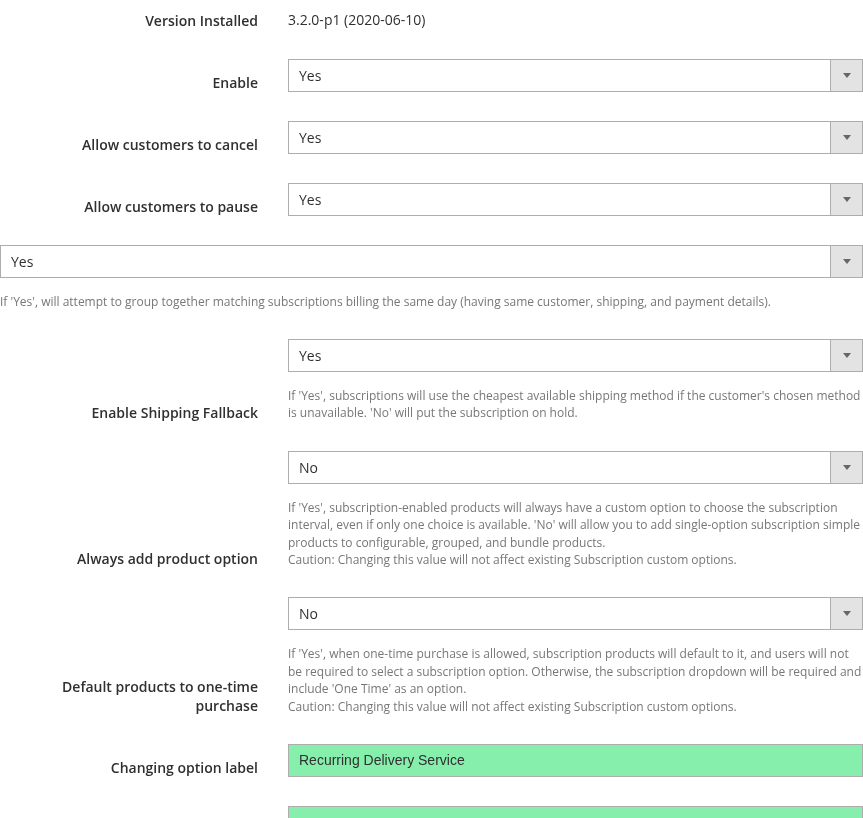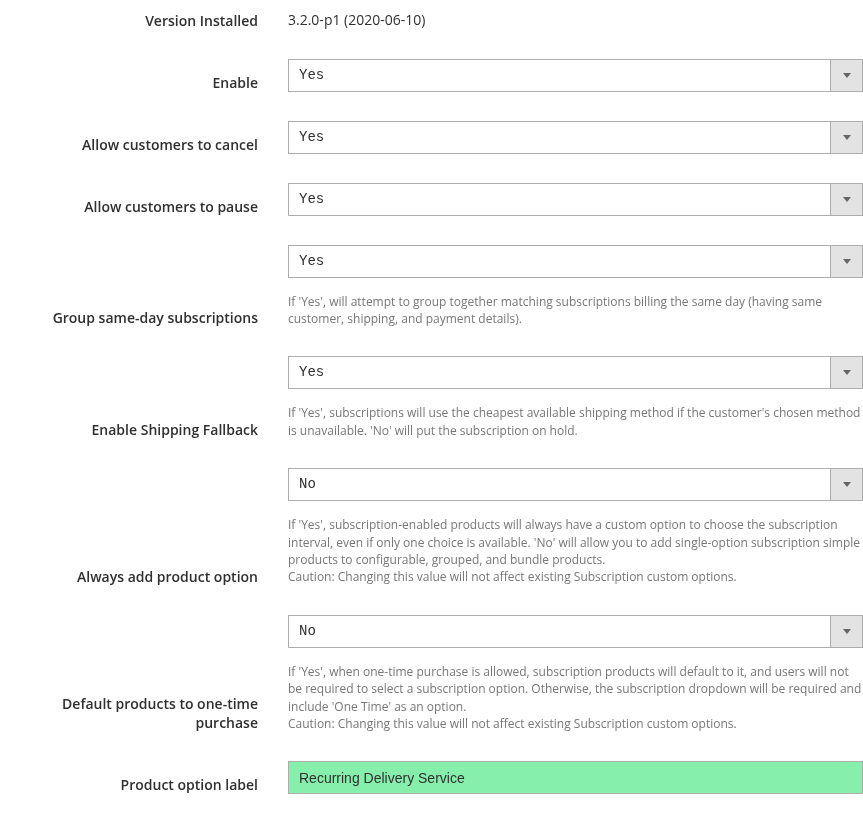--- a/index.html
+++ b/index.html
@@ -33,21 +33,20 @@
   }
   .value-text {
     font-size: 14px;
     color: #303030;
     line-height: 1.4;
   }
   .select-wrap {
     position: relative;
     width: 100%;
     display: block;
-    font-family: Liberation Mono, monospace;
   }
   .select-field {
     width: 100%;
     height: 33px;
     background: #fff;
     border: 1px solid #adadad;
     font-size: 14px;
     color: #303030;
     padding: 0 10px;
     line-height: 31px;
@@ -143,23 +142,20 @@
       <div class="select-arrow">
         <svg viewBox="0 0 8 5">
             <path d="M0 0 L4 5 L8 0 Z" fill="#666"></path>
           </svg>
       </div>
     </div>
   </div>
 </div>
 
 <div class="field-row">
-  <div class="label-col">
-    <span class="label-text">Group same-day subscriptions</span>
-  </div>
   <div class="control-col">
     <div class="select-wrap">
       <div class="select-field">Yes</div>
       <div class="select-arrow">
         <svg viewBox="0 0 8 5">
             <path d="M0 0 L4 5 L8 0 Z" fill="#666"></path>
           </svg>
       </div>
     </div>
     <div class="note">If 'Yes', will attempt to group together matching subscriptions billing the same day (having same customer, shipping, and payment details).</div>
@@ -218,21 +214,21 @@
     </div>
     <div class="note">
       <span>If 'Yes', when one-time purchase is allowed, subscription products will default to it, and users will not be required to select a subscription option. Otherwise, the subscription dropdown will be required and include 'One Time' as an option.</span>
       <span class="caution">Caution: Changing this value will not affect existing Subscription custom options.</span>
     </div>
   </div>
 </div>
 
 <div class="field-row">
   <div class="label-col">
-    <span class="label-text">Product option label</span>
+    <span class="label-text">Changing option label</span>
   </div>
   <div class="control-col">
     <input type="text" class="text-input" value="Recurring Delivery Service" style="">
   </div>
 </div>
 
 <div class="field-row">
   <div class="label-col">
     <span class="label-text">Installment term</span>
   </div>

